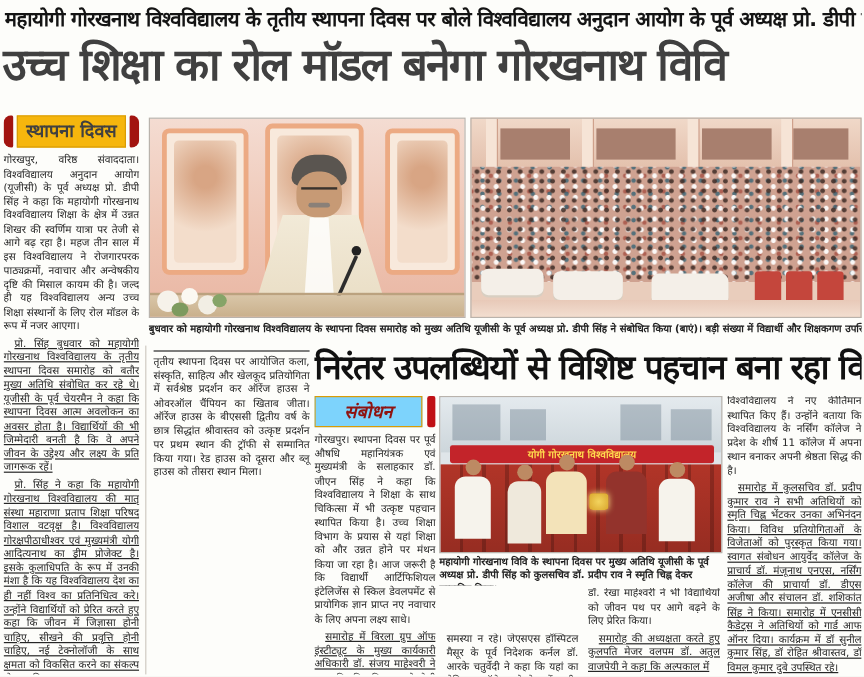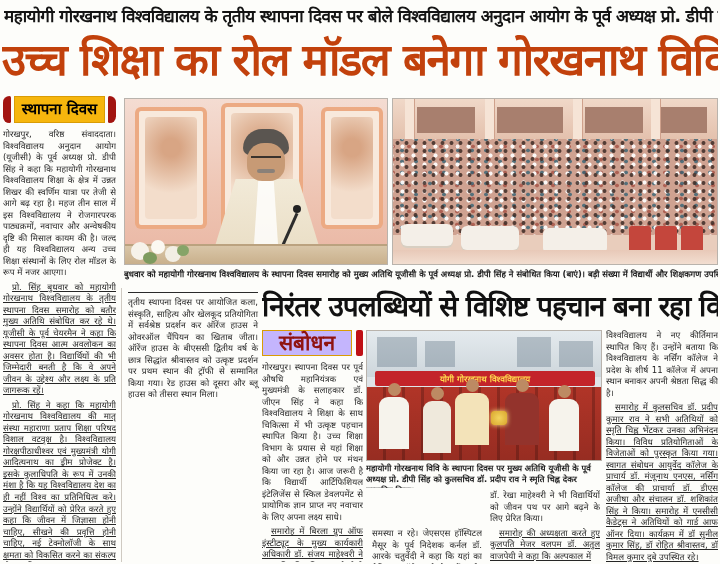--- a/index.html
+++ b/index.html
@@ -3,34 +3,34 @@
 <meta charset="utf-8">
 <style>
   * { margin:0; padding:0; box-sizing:border-box; }
   body { font-family:"DejaVu Sans", sans-serif; background:#e8e8e4; }
   .page { position:relative; width:720px; height:564px; background:#fdfdfa; overflow:hidden; color:#1c1c1c; }
 
   .kicker { position:absolute; left:4px; top:4px; width:714px; height:26px;
     font-size:17px; font-weight:bold; color:#141414; white-space:nowrap; overflow:hidden;
     letter-spacing:-0.5px; }
   .headline { position:absolute; left:2px; top:32px; width:716px; height:62px;
-    font-size:44px; font-weight:900; color:#c2410c; white-space:nowrap; overflow:hidden;
+    font-size:37px; font-weight:900; color:#404040; white-space:nowrap; overflow:hidden;
     letter-spacing:-1.5px; line-height:1.25; }
 
   .body-col { text-align:justify; font-size:8.6px; line-height:1.34; color:#262626; overflow:hidden; }
   .body-col p { margin-bottom:3px; }
   .body-col p.ind { text-indent:9px;text-decoration:underline; }
 
   .col-left { position:absolute; left:3px; top:96px; width:113px; height:466px; }
 
   .badge { display:flex; align-items:stretch; height:27px; margin-bottom:6px; }
   .badge .bracket { width:8px; background:#a21410; }
   .badge .bracket.l { border-radius:8px 2px 2px 8px; margin-right:3px; }
   .badge .bracket.r { border-radius:2px 8px 8px 2px; margin-left:3px; }
-  .badge .badge-core { flex:1; background:#f6b60d; color:#000000; font-weight:bold;
+  .badge .badge-core { flex:1; background:#f6b60d; color:#404040; font-weight:bold;
     font-size:15px; display:flex; align-items:center; justify-content:center;
     white-space:nowrap; overflow:hidden; border:1px solid #d99c05; }
 
   .photo { position:absolute; overflow:hidden; border:1px solid #b9b3ac; }
   .photo1 { left:124px; top:98px; width:264px; height:167px; background:linear-gradient(180deg,#f4dcd2 0%,#eec4b2 60%,#e9b6a3 100%); }
   .portrait { position:absolute; background:#f8e9dc; border:4px solid rgba(226,118,58,0.55); border-radius:6px; }
   .portrait .inner { position:absolute; inset:6px; background:radial-gradient(circle at 50% 30%, #d8a584 12%, #f3ddcb 60%); border-radius:4px; }
   .man-hair { position:absolute; left:118px; top:30px; width:46px; height:26px; background:#5a5550; border-radius:22px 22px 8px 8px; }
   .man-face { position:absolute; left:122px; top:44px; width:38px; height:38px; background:#c79a75; border-radius:45% 45% 40% 40%; }
   .man-glasses { position:absolute; left:126px; top:57px; width:30px; height:7px; border-top:2px solid #3a332d; }
@@ -70,22 +70,22 @@
   .bullets .sq { flex:0 0 auto; width:7px; height:7px; background:#8f1310; margin-top:2px; }
   .rule { border-top:1.5px solid #2a2a2a; margin:4px 0 4px 0; }
   .subhead { font-size:13px; font-weight:900; color:#cf1318; line-height:1.15; margin-bottom:4px; letter-spacing:-0.3px; }
   .col-mid .txt { font-size:8.6px; line-height:1.34; text-align:justify; color:#262626; }
 
   .art2-headline { position:absolute; left:262px; top:286px; width:456px; height:40px;
     font-size:28px; font-weight:900; color:#111; white-space:nowrap; overflow:hidden; letter-spacing:-1px; }
 
   .a2c1 { position:absolute; left:262px; top:330px; width:101px; height:232px; }
   .badge2 { display:flex; align-items:stretch; height:26px; margin-bottom:6px; }
-  .badge2 .badge-core { flex:1; background:#c4b5fd; color:#8f1310; font-weight:bold; font-size:21px;
-    display:flex; align-items:center; justify-content:center; border:1px solid #d99c05; }
+  .badge2 .badge-core { flex:1; background:#7dd3fc; color:#8f1310; font-weight:bold; font-size:15px;
+    display:flex; align-items:center; justify-content:center; border:1px solid #d99c05;font-style:italic; }
   .badge2 .bar { width:7px; background:#c01015; margin-left:4px; border-radius:2px; }
 
   .photo3 { left:366px; top:330px; width:236px; height:131px; background:#dfe5e9; }
   .bldg { position:absolute; left:0; top:0; width:100%; height:46px;
     background:linear-gradient(180deg,#e4eaee 0%,#cdd6db 100%); }
   .bldg .win { position:absolute; background:rgba(90,110,125,0.35); }
   .banner3 { position:absolute; left:8px; top:40px; width:220px; height:15px; background:#c3242a;
     color:#ffd84d; font-weight:bold; font-size:8.5px; display:flex; align-items:center;
     justify-content:center; white-space:nowrap; overflow:hidden; border-radius:2px; }
   .chairs3 { position:absolute; left:0; top:56px; width:100%; height:75px;

